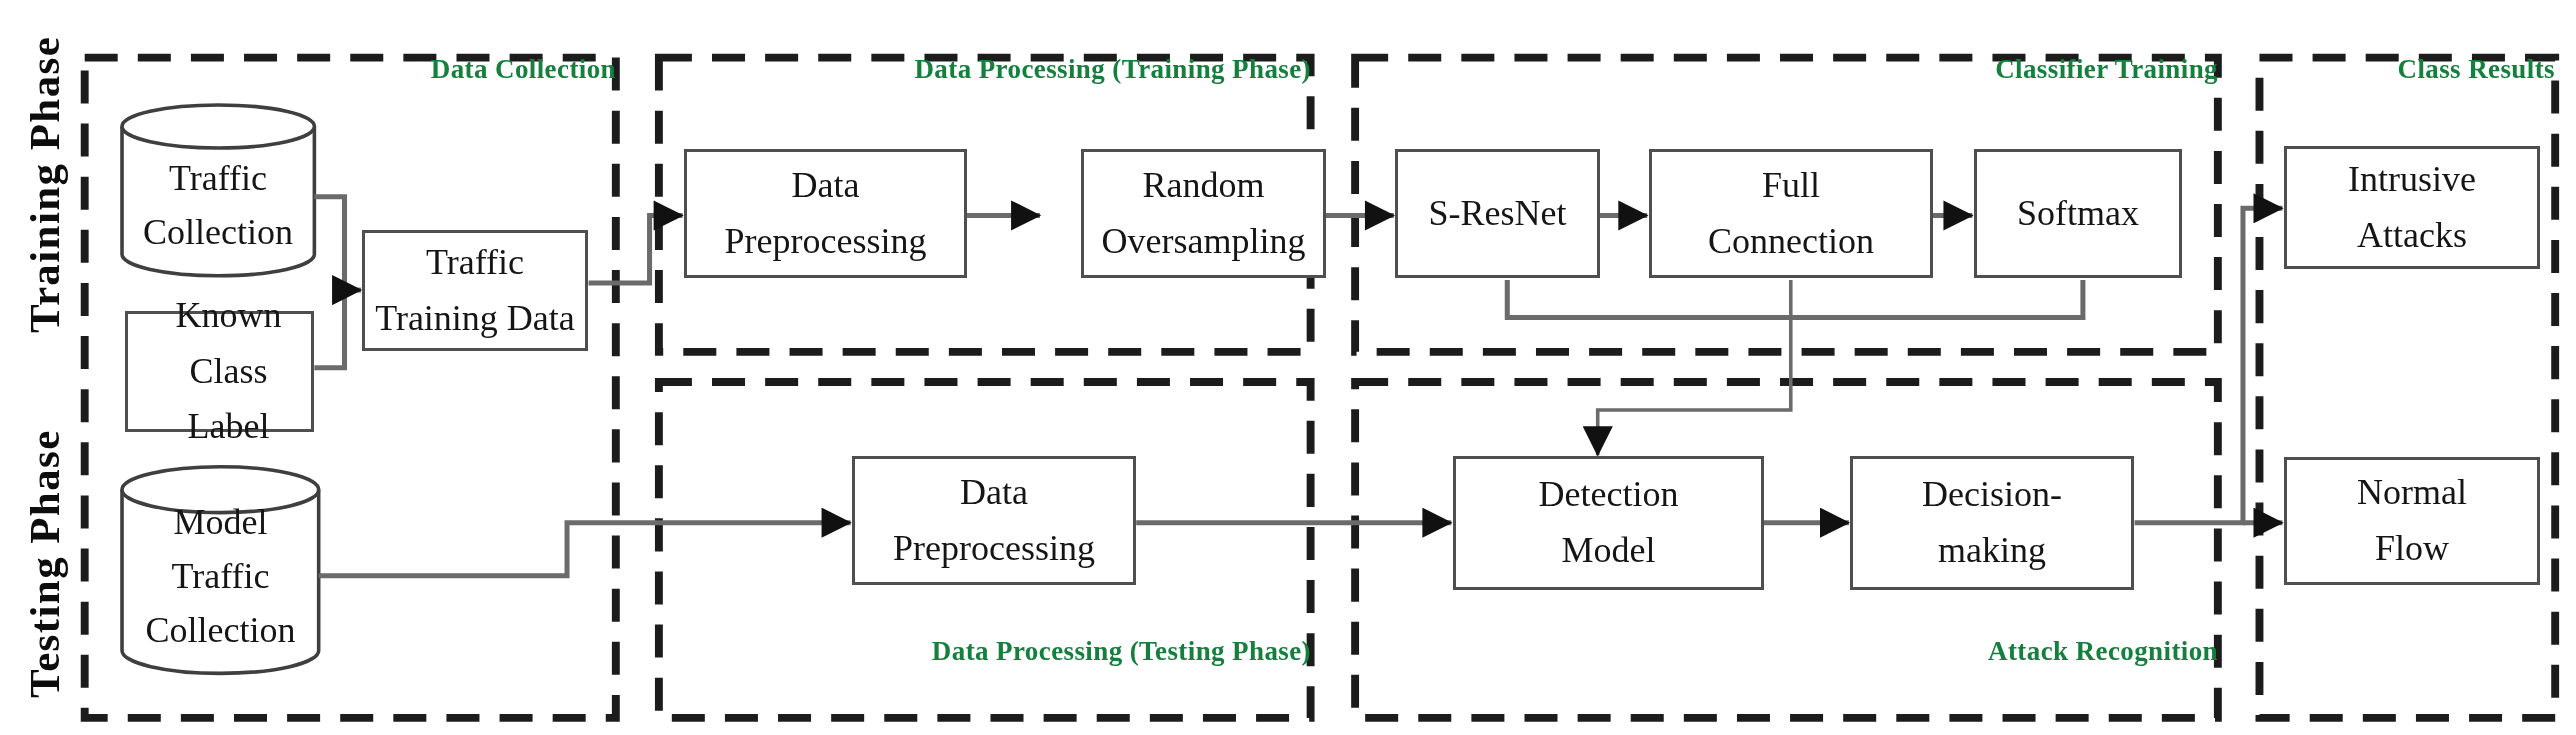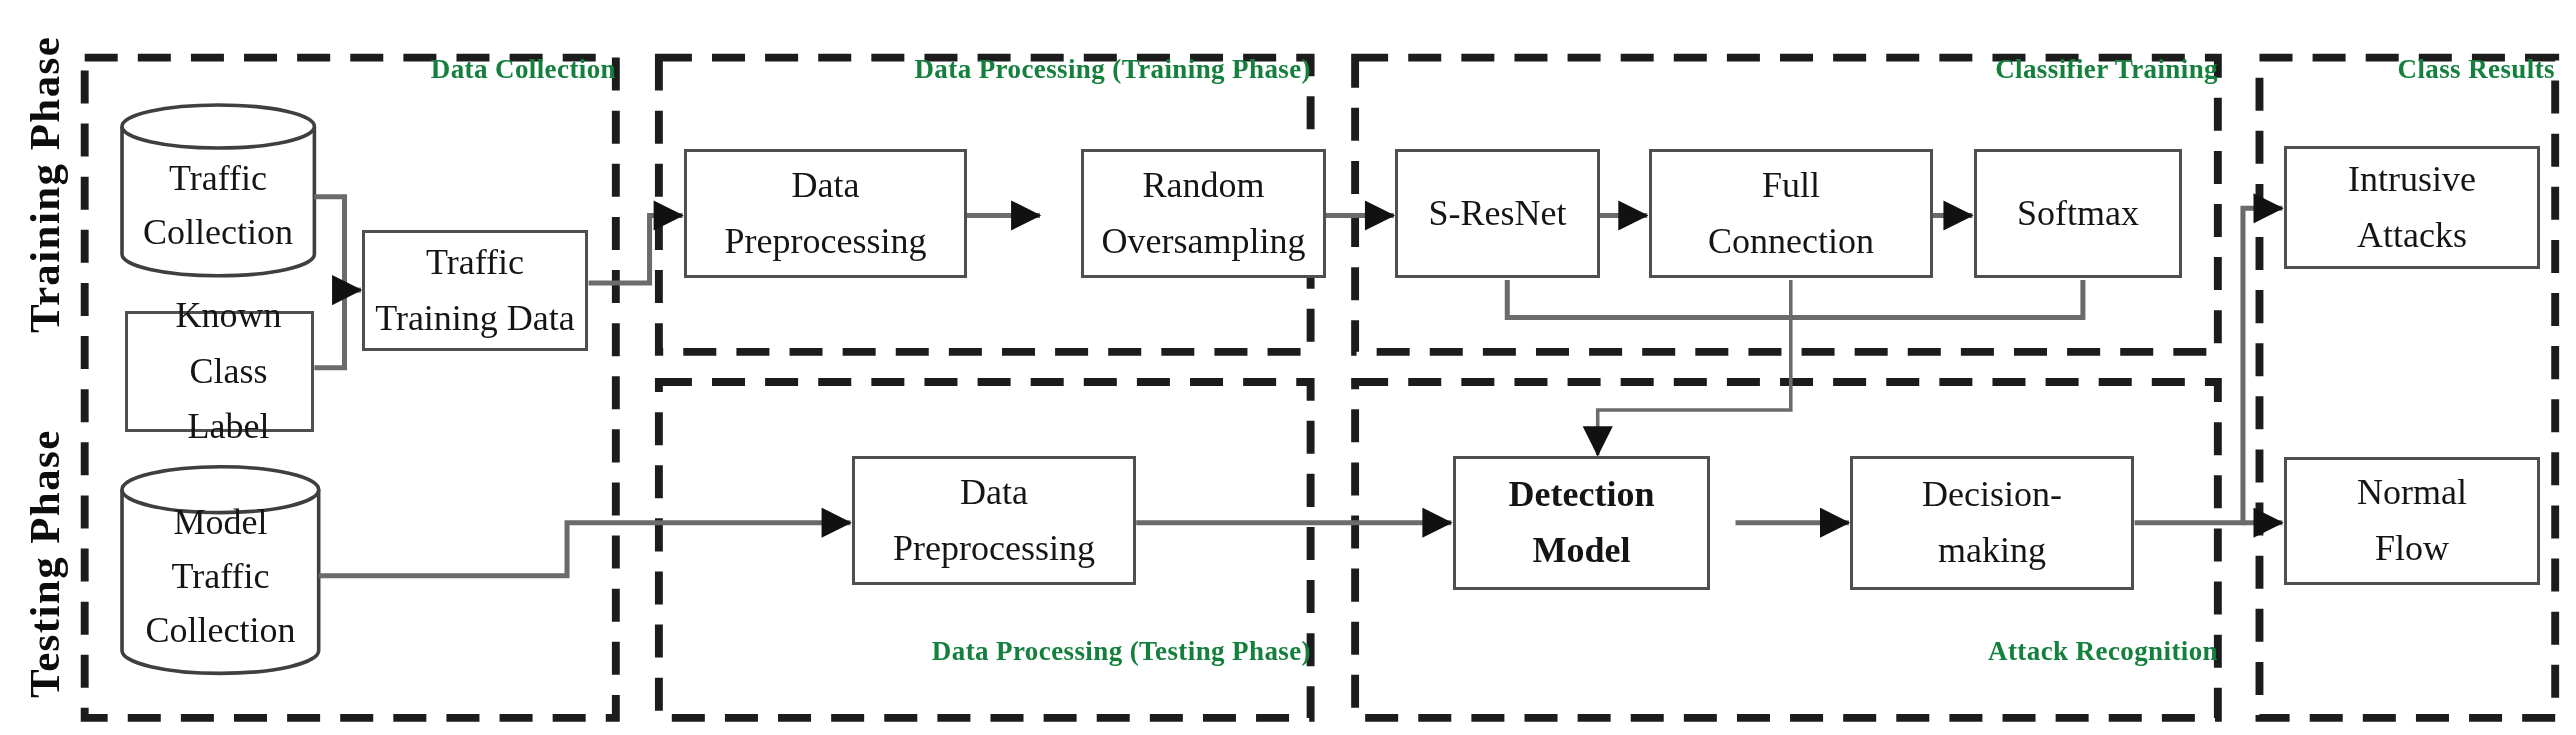--- a/index.html
+++ b/index.html
@@ -111,21 +111,21 @@
     <span class="line">Softmax</span>
   </div>
   <div class="node" style="left:2284px;top:146px;width:256px;height:123px;">
     <span class="line">Intrusive</span>
     <span class="line">Attacks</span>
   </div>
   <div class="node" style="left:852px;top:456px;width:284px;height:129px;">
     <span class="line">Data</span>
     <span class="line">Preprocessing</span>
   </div>
-  <div class="node" style="left:1453px;top:456px;width:257px;height:134px;font-weight:bold;">
+  <div class="node" style="left:1453px;top:456px;width:311px;height:134px;">
     <span class="line">Detection</span>
     <span class="line">Model</span>
   </div>
   <div class="node" style="left:1850px;top:456px;width:284px;height:134px;">
     <span class="line">Decision-</span>
     <span class="line">making</span>
   </div>
   <div class="node" style="left:2284px;top:457px;width:256px;height:128px;">
     <span class="line">Normal</span>
     <span class="line">Flow</span>

